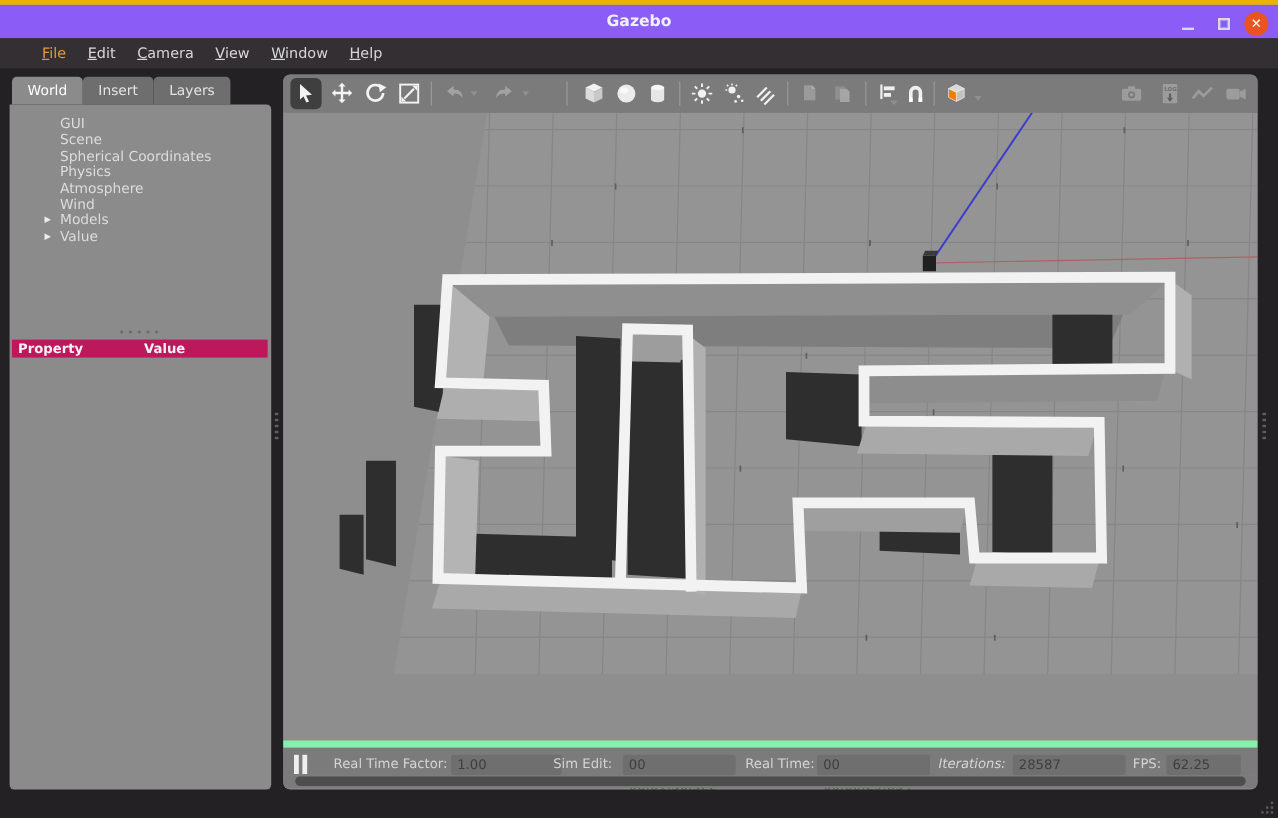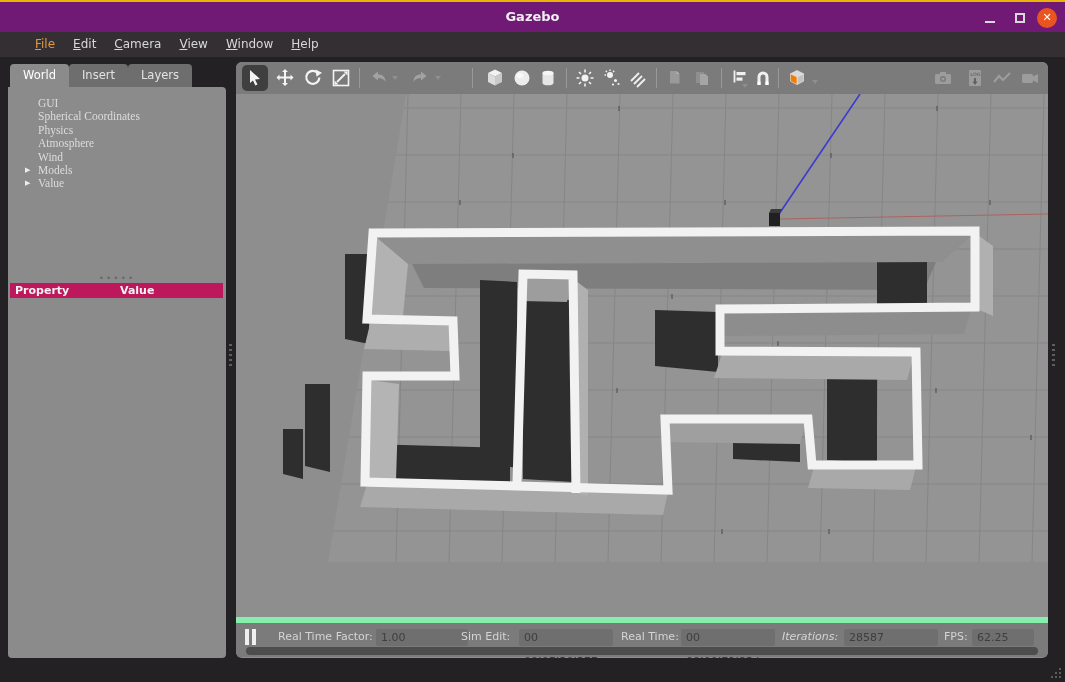--- a/index.html
+++ b/index.html
@@ -1,38 +1,38 @@
 <!DOCTYPE html>
 <html><head>
 <meta charset="utf-8">
 <style>
   * { margin:0; padding:0; box-sizing:border-box; }
   body { background:#111; font-family:"DejaVu Sans", sans-serif; }
   .window { position:relative; width:1065px; height:682px; background:#242124; overflow:hidden; }
 
   
-  .titlebar { position:absolute; top:0; left:0; right:0; height:32px; background:#701a75; border-top:2px solid #eab308; }
+  .titlebar { position:absolute; top:0; left:0; right:0; height:32px; background:#8b5cf6; border-top:4px solid #eab308; }
   .title { position:absolute; left:0; right:0; top:0; height:30px; line-height:30px; text-align:center; color:#f0f0f0; font-size:13px; font-weight:bold; }
   .win-btn { position:absolute; top:7px; width:18px; height:18px; cursor:default; }
   .win-min { right:66px; } .win-min .glyph { position:absolute; left:4px; top:12px; width:10px; height:2px; background:#d9d9d9; }
   .win-max { right:36px; } .win-max .glyph { position:absolute; left:4px; top:4px; width:10px; height:10px; border:2px solid #d9d9d9; }
   .win-close { right:8px; width:20px; height:20px; top:6px; border-radius:50%; background:#E95420; text-align:center; color:#fff; font-size:11px; font-weight:bold; line-height:20px; }
 
   
   .menubar { position:absolute; top:32px; left:0; right:0; height:25px; background:#332f33; display:flex; padding-left:26px; }
   .menu-item { color:#d8d8d8; font-size:12px; line-height:25px; padding:0 9px; }
   .menu-item::first-letter { text-decoration:underline; }
   .menu-item.highlight { color:#e09a3c; }
 
   
   .tabs { position:absolute; top:64px; left:10px; display:flex; gap:0; }
   .tab { height:23px; padding:0 13px; background:#6e6e6e; color:#e3e3e3; font-size:11.5px; line-height:23px; border-radius:4px 4px 0 0; }
   .tab.active { background:#8b8b8b; color:#ffffff; }
   .panel-body { position:absolute; top:87px; left:8px; width:218px; height:571px; background:#8b8b8b; border-radius:0 4px 4px 4px; }
-  .tree { position:absolute; top:10px; left:4px; right:0;font-family:Liberation Serif, serif; }
+  .tree { position:absolute; top:10px; left:16px; right:0; }
   .tree-item { position:relative; height:13.4px; line-height:13.4px; font-size:11.5px; color:#dcdcdc; padding-left:26px; white-space:nowrap; }
   .tree-item .arrow { position:absolute; left:13px; top:0; font-size:7px; color:#ececec; }
   .mini-dots { position:absolute; top:188px; left:0; right:0; text-align:center; color:#6a6a6a; font-size:9px; letter-spacing:2px; line-height:6px; }
   .prop-header { position:absolute; top:196px; left:2px; right:3px; height:15px; background:#be185d; }
   .prop-header .col1 { position:absolute; left:5px; top:0; font-size:11px; font-weight:bold; color:#f3f3f3; line-height:15px; }
   .prop-header .col2 { position:absolute; left:110px; top:0; font-size:11px; font-weight:bold; color:#f3f3f3; line-height:15px; }
 
   
   .split-dots { position:absolute; width:4px; display:flex; flex-direction:column; gap:3px; align-items:center; }
   .split-dots i { width:3px; height:2px; background:#5e5e5e; }
@@ -83,20 +83,21 @@
 
   <div class="tabs">
     <div class="tab active">World</div>
     <div class="tab">Insert</div>
     <div class="tab">Layers</div>
   </div>
 
   <div class="panel-body">
     <div class="tree">
       <div class="tree-item">GUI</div>
+      <div class="tree-item">Scene</div>
       <div class="tree-item">Spherical Coordinates</div>
       <div class="tree-item">Physics</div>
       <div class="tree-item">Atmosphere</div>
       <div class="tree-item">Wind</div>
       <div class="tree-item"><span class="arrow">▶</span><span>Models</span></div>
       <div class="tree-item"><span class="arrow">▶</span><span>Value</span></div>
     </div>
     <div class="mini-dots">•••••</div>
     <div class="prop-header">
       <span class="col1">Property</span>

